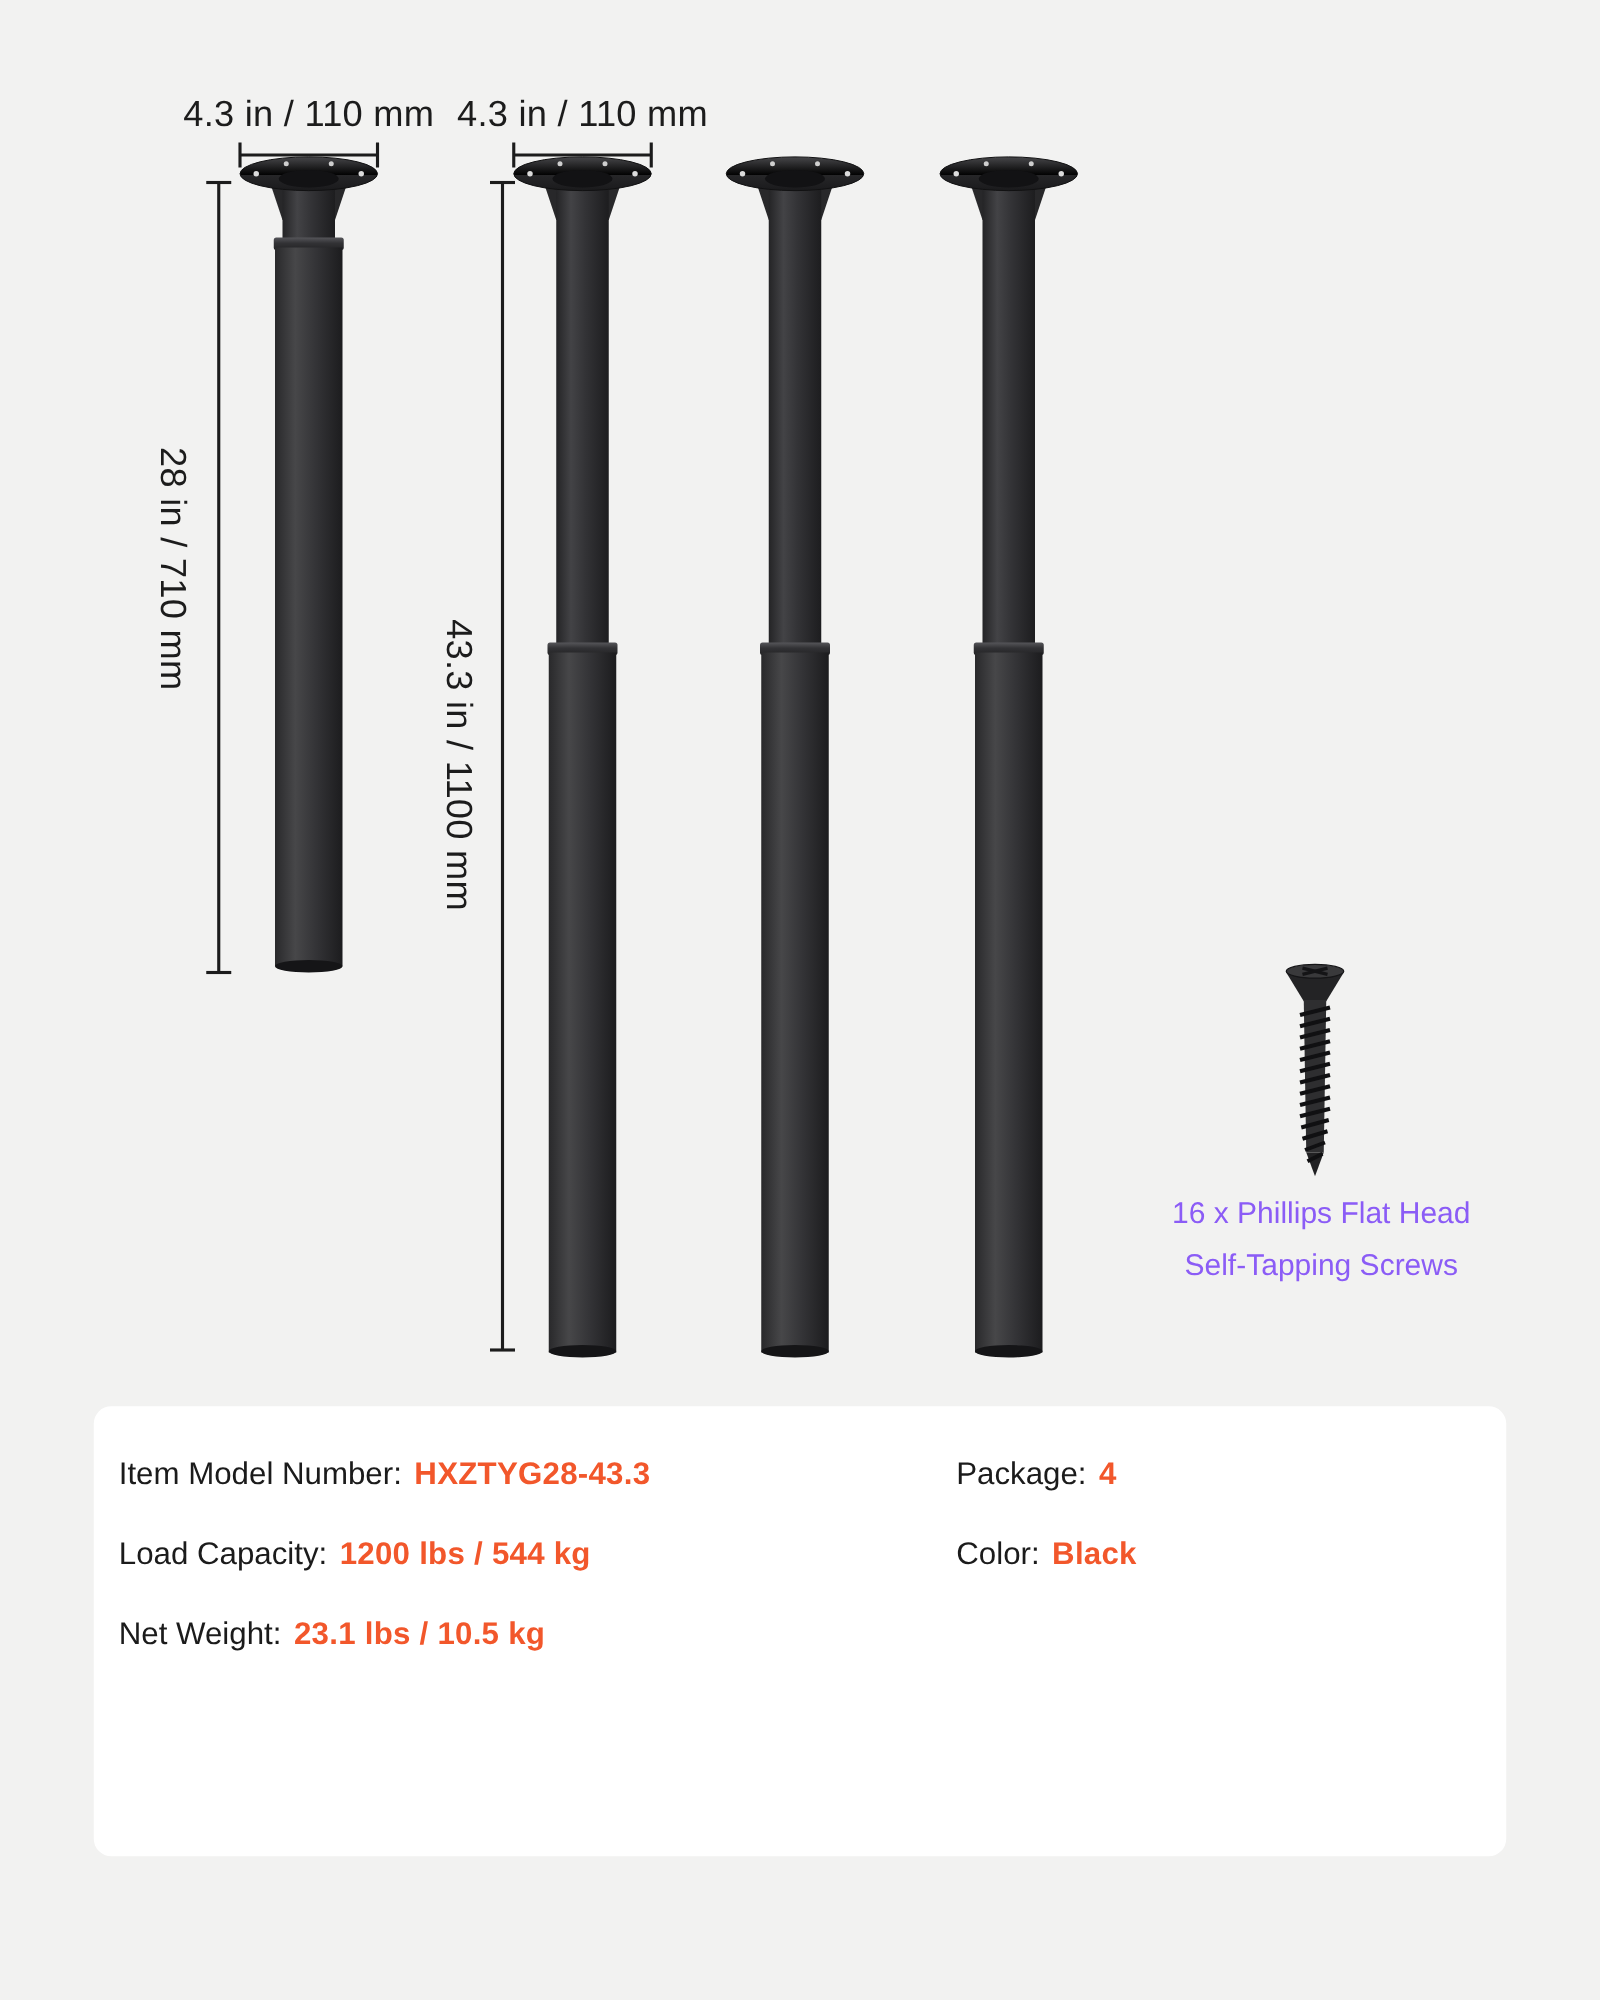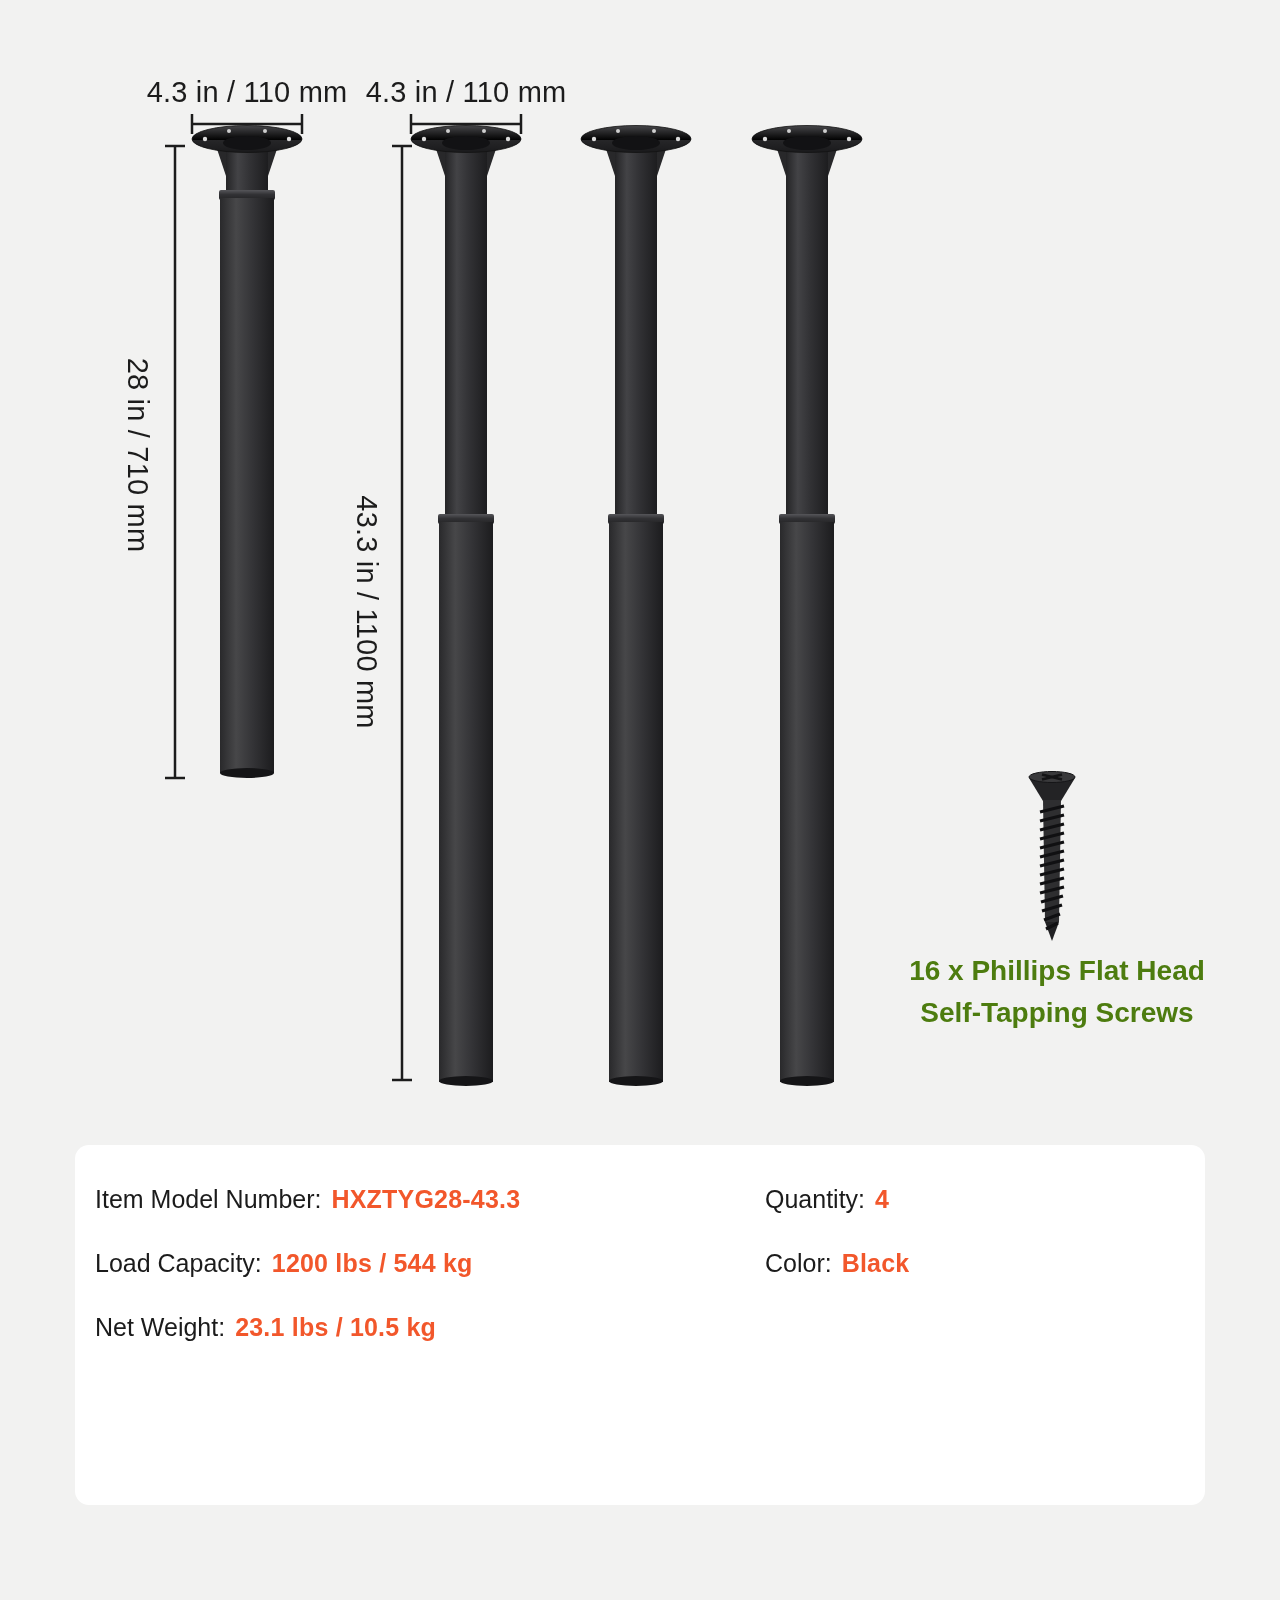--- a/index.html
+++ b/index.html
@@ -28,32 +28,31 @@
   }
   .dim-label.horiz{width:240px;text-align:center;}
   .dim-label.vert{
     transform:translate(-50%,-50%) rotate(90deg);
     transform-origin:center center;
   }
   .screw-note{
     position:absolute;
     left:892px;top:950px;width:330px;
     text-align:center;
-    font-size:28px;
-    font-weight:700;
+    font-size:24px;
+    font-weight:400;
     line-height:42px;
-    color:#4d7c0f;
+    color:#8b5cf6;
   }
   .spec-panel{
     position:absolute;
     left:75px;top:1125px;
     width:1130px;height:360px;
     background:var(--panel);
     border-radius:14px;
-    margin-top:20px;
   }
   .spec-row{
     position:absolute;
     white-space:nowrap;
     font-size:25px;
     line-height:34px;
   }
   .spec-label{color:var(--text);font-weight:400;}
   .spec-value{color:var(--accent);font-weight:700;margin-left:10px;letter-spacing:0.2px;}
   svg{position:absolute;left:0;top:0;}
@@ -209,20 +208,20 @@
       <span class="spec-label">Item Model Number:</span><span class="spec-value">HXZTYG28-43.3</span>
     </div>
     <div class="spec-row" style="left:20px;top:101px;">
       <span class="spec-label">Load Capacity:</span><span class="spec-value">1200 lbs / 544 kg</span>
     </div>
     <div class="spec-row" style="left:20px;top:165px;">
       <span class="spec-label">Net Weight:</span><span class="spec-value">23.1 lbs / 10.5 kg</span>
     </div>
 
     <div class="spec-row" style="left:690px;top:37px;">
-      <span class="spec-label">Quantity:</span><span class="spec-value">4</span>
+      <span class="spec-label">Package:</span><span class="spec-value">4</span>
     </div>
     <div class="spec-row" style="left:690px;top:101px;">
       <span class="spec-label">Color:</span><span class="spec-value">Black</span>
     </div>
 
   </div>
 </div>
 
 </body></html>

